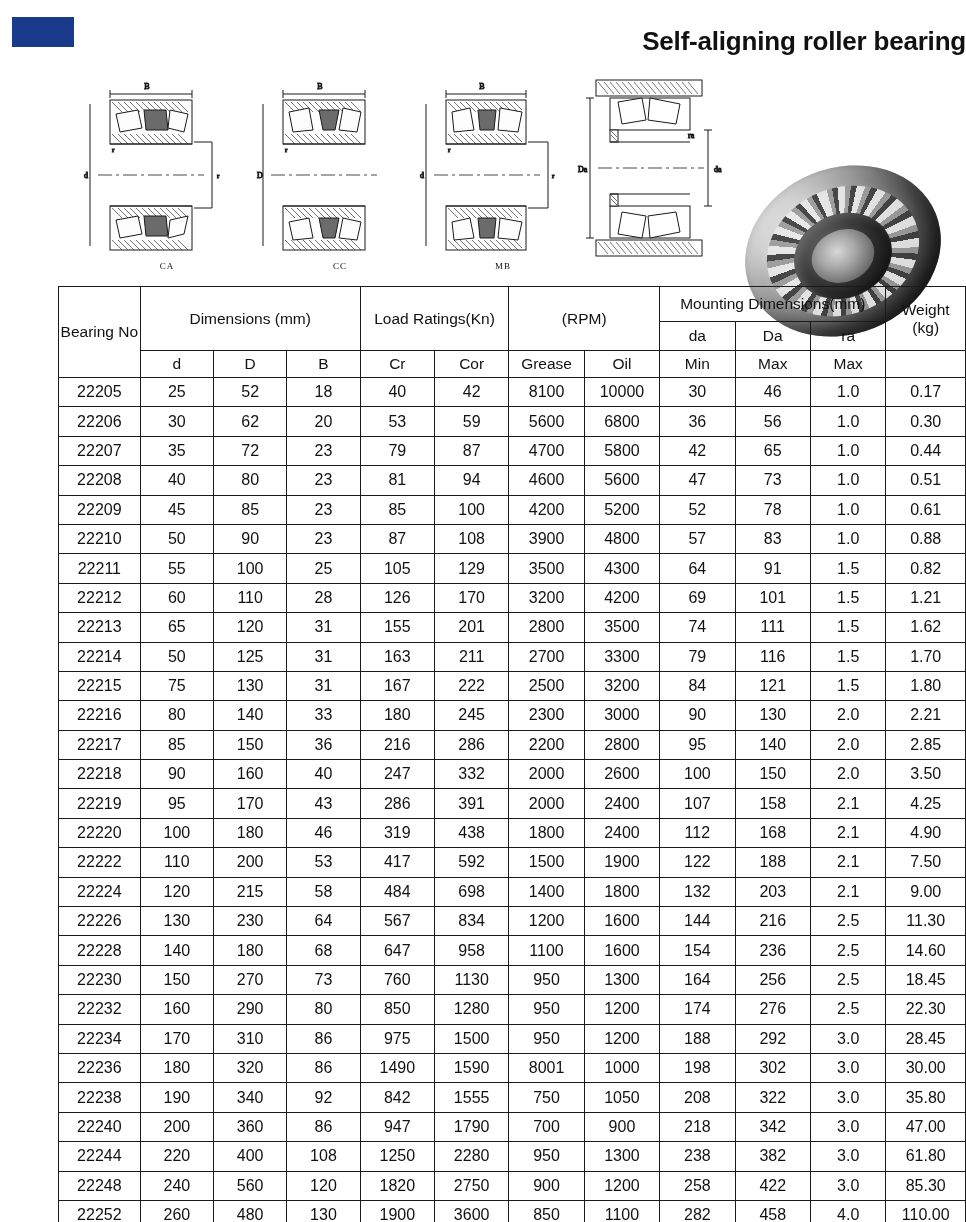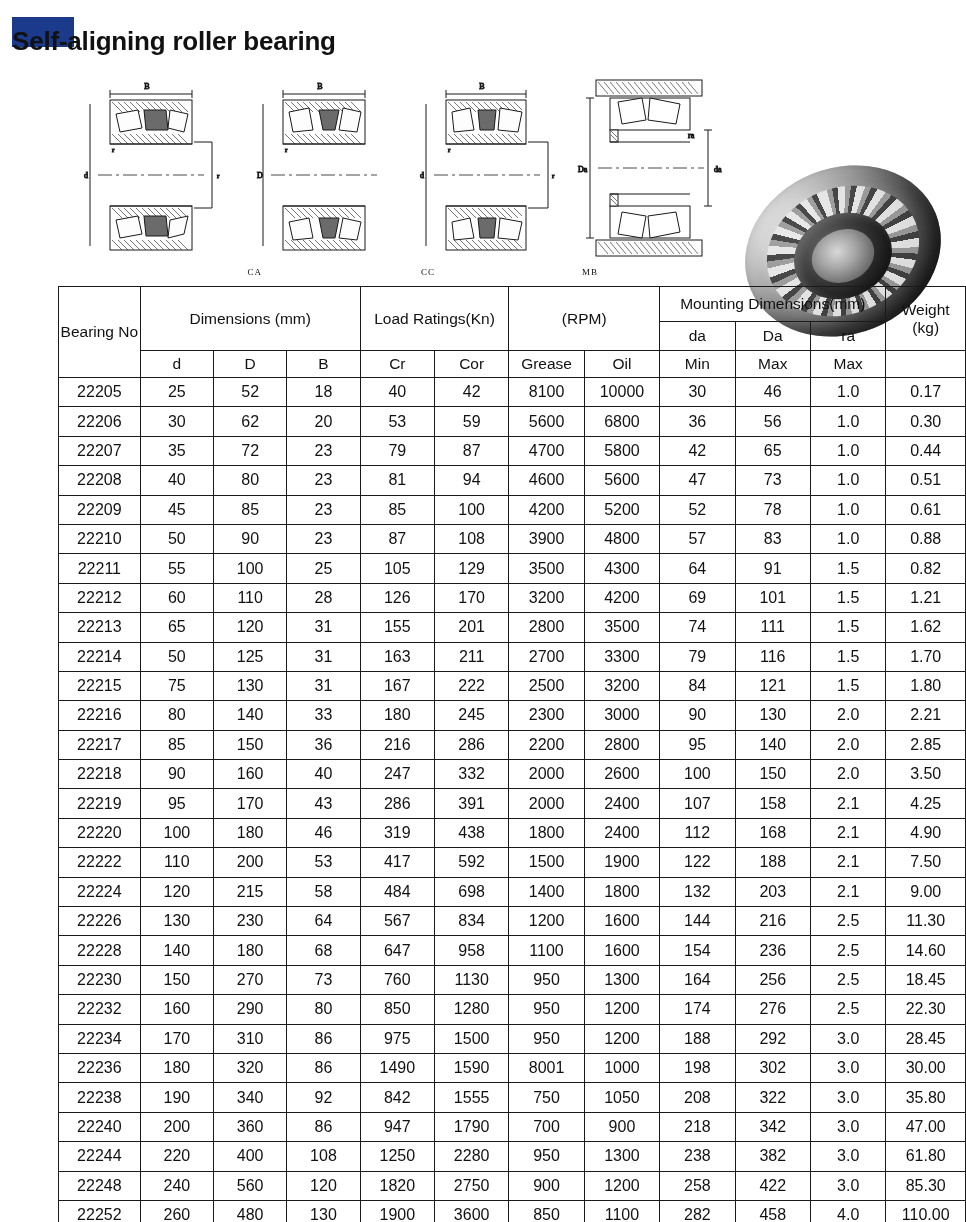--- a/index.html
+++ b/index.html
@@ -25,21 +25,21 @@
     top: 17px;
     width: 62px;
     height: 30px;
     background: #1b3a8c;
   }
   .page-title {
     position: absolute;
     left: 0;
     right: 0;
     top: 26px;
-    text-align: left;
+    text-align: right;
     font-size: 26px;
     font-weight: bold;
     letter-spacing: -0.2px;
     font-family: "Liberation Sans", sans-serif;
     color: #111;
     padding-left: 12px;
   }
 
   
   .diagram-strip {
@@ -47,25 +47,25 @@
     height: 208px;
     margin: 0 0 8px 0;
   }
   .fig {
     position: absolute;
     top: 0;
     height: 200px;
   }
   .fig svg { display: block; }
   .fig-caption {
-    text-align: right;
+    text-align: center;
     font-size: 9px;
     font-family: "Liberation Serif", serif;
     letter-spacing: 1px;
-    margin-top: 10px;
+    margin-top: 4px;
     color: #111;
   }
 
   
   .photo {
     position: absolute;
     left: 735px;
     top: 84px;
     width: 218px;
     height: 190px;

